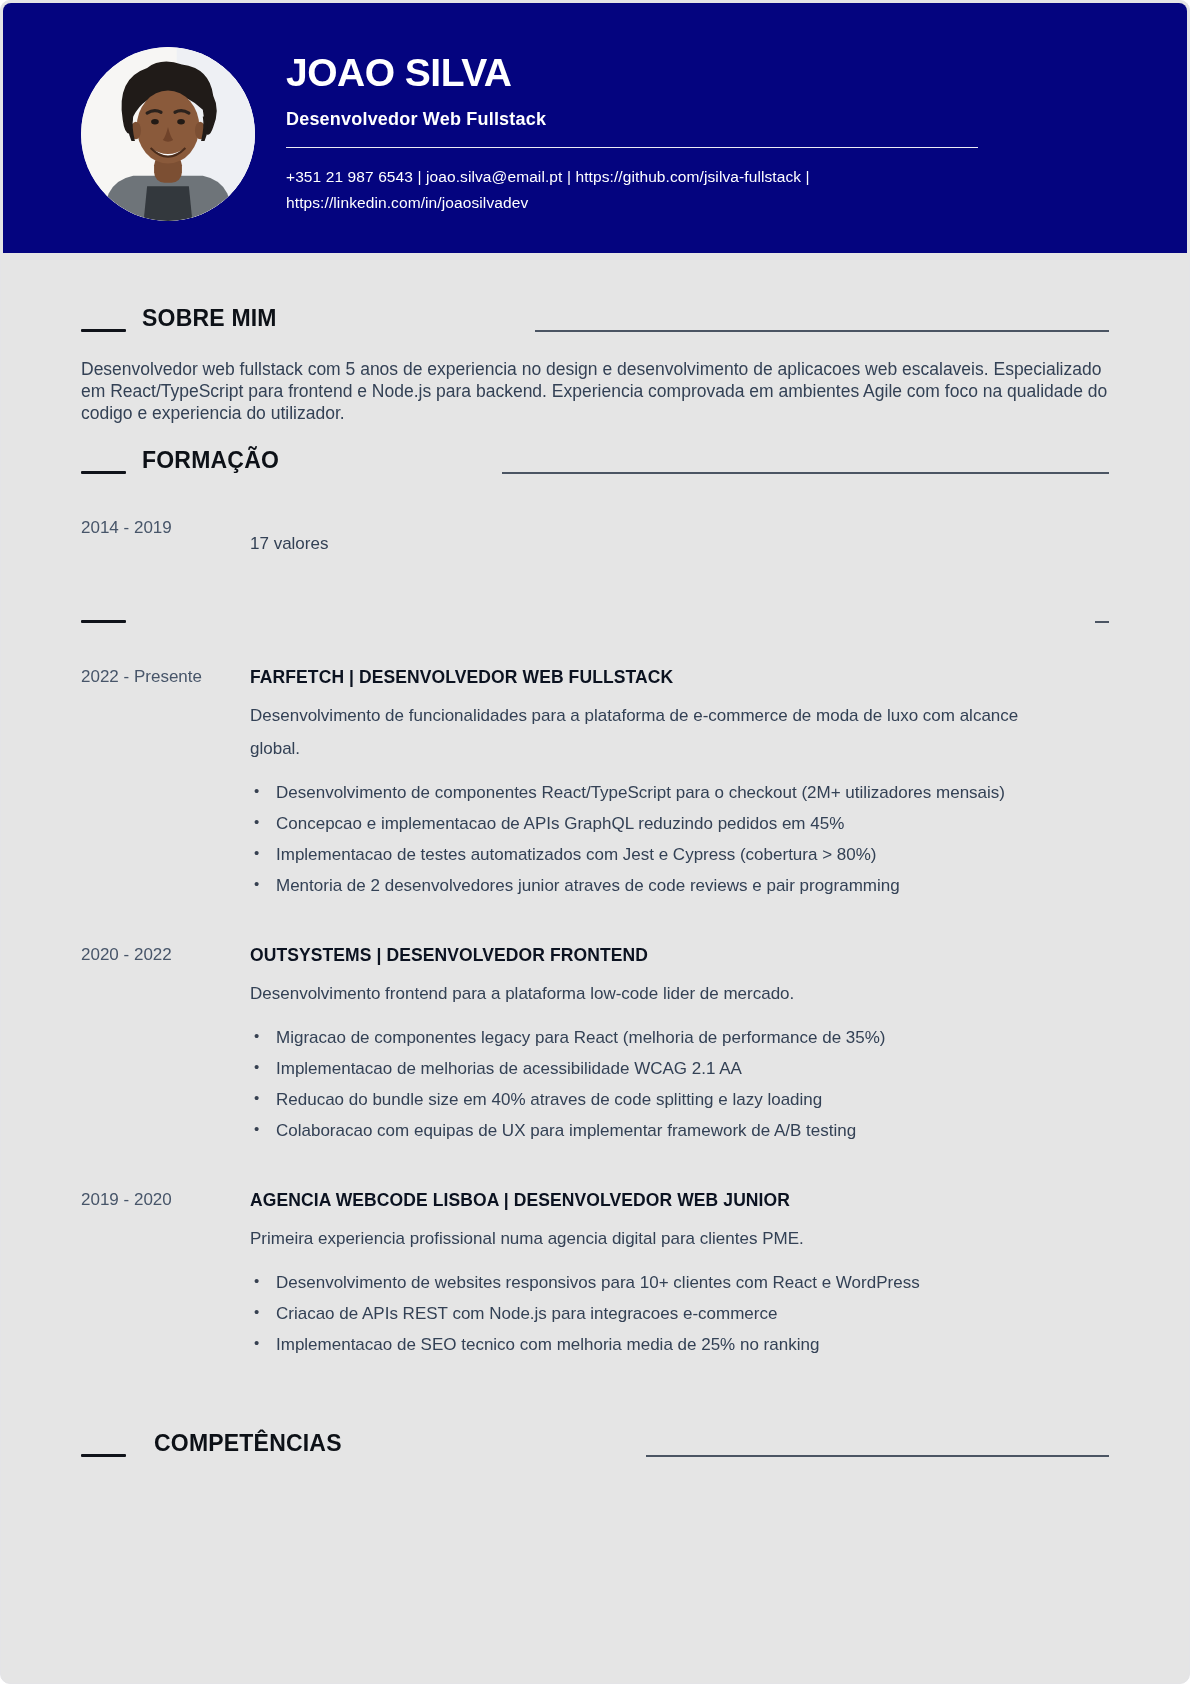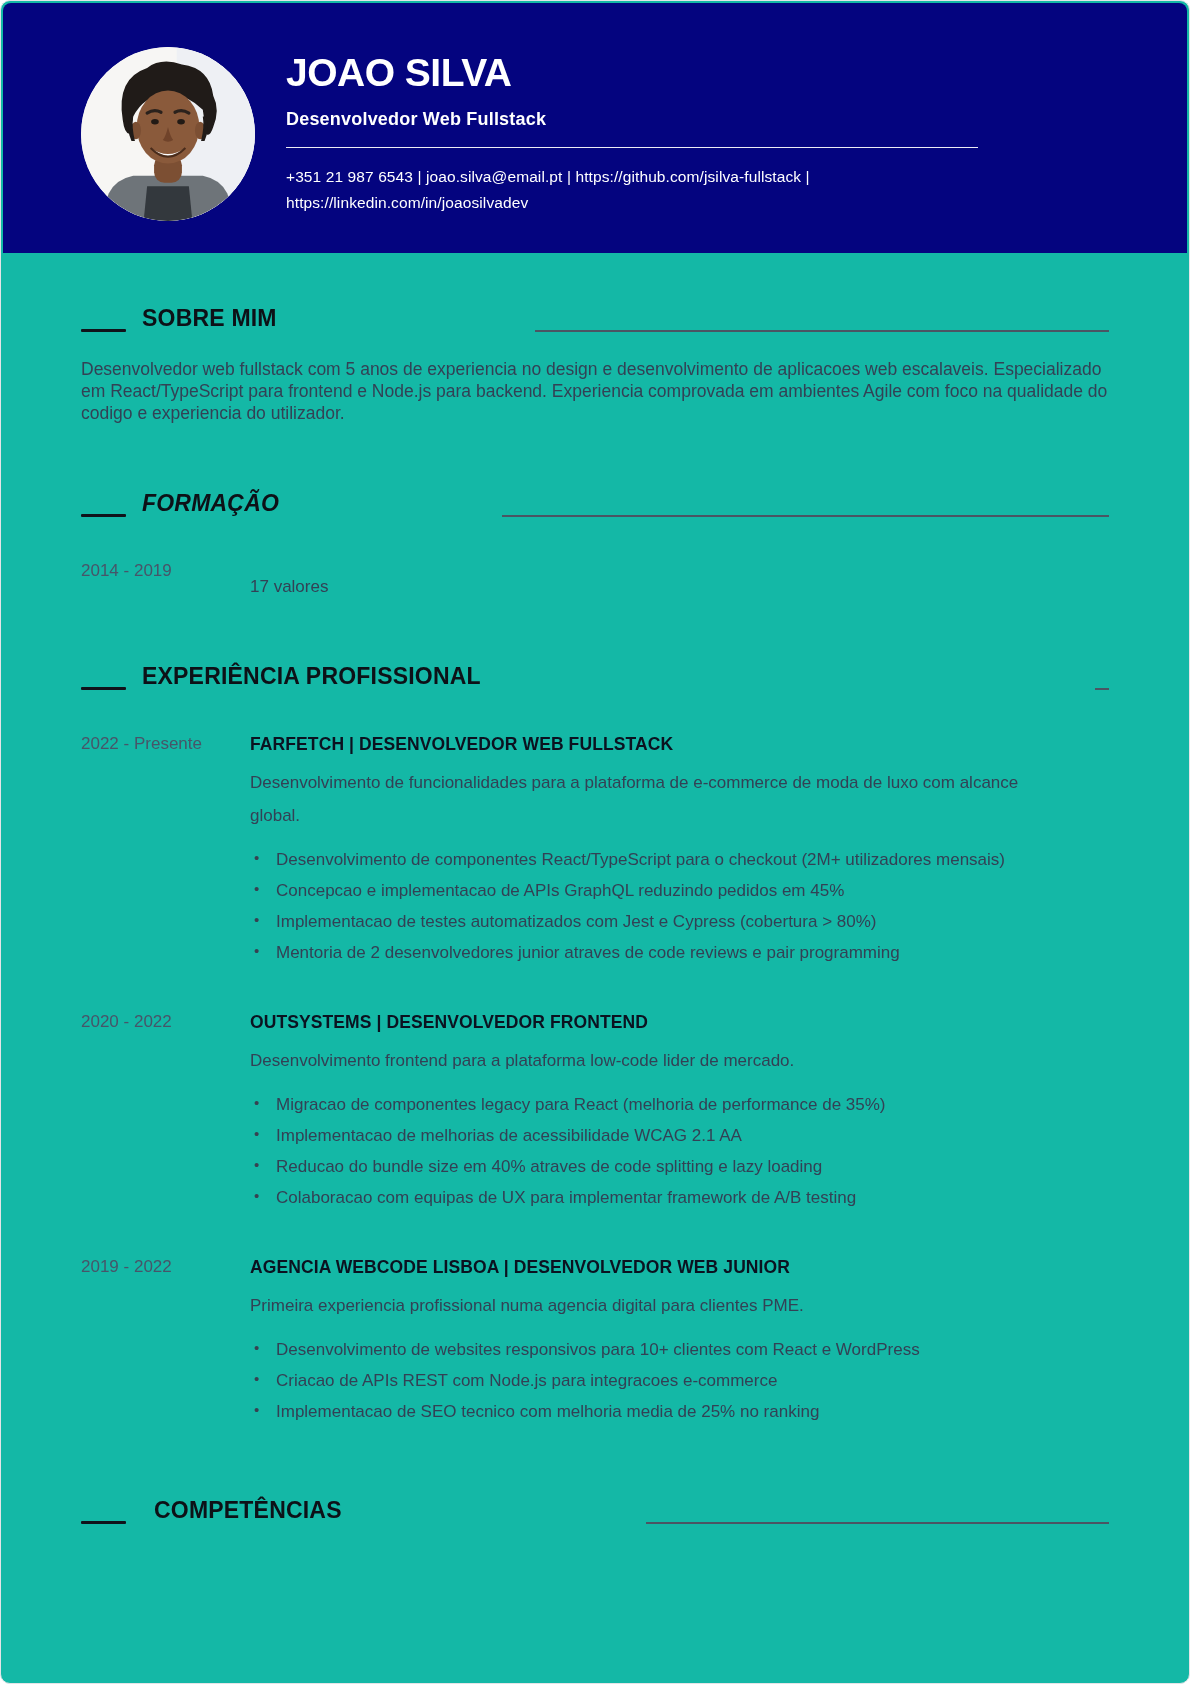--- a/index.html
+++ b/index.html
@@ -5,21 +5,21 @@
   * { margin: 0; padding: 0; box-sizing: border-box; }
   html, body { background: #ffffff; }
   body {
     font-family: "Liberation Sans", "DejaVu Sans", sans-serif;
     width: 1190px;
   }
   .page {
     position: relative;
     width: 1190px;
     height: 1684px;
-    background: #14b8a6;
+    background: #e5e5e5;
     border: 1px solid #e4e4e7;
     border-radius: 10px;
     overflow: hidden;
   }
   
   .banner {
     position: relative;
     margin: 2px 2px 0 2px;
     height: 250px;
     background: #04047f;
@@ -101,21 +101,21 @@
   .rule-skills    { width: 463px; }
 
   .head-about      { margin-top: 52px; }
   .about-body {
     margin-top: 26px;
     font-size: 17.5px;
     line-height: 22px;
     color: #334155;
     max-width: 1030px;
   }
-  .head-education  { margin-top: 66px; font-style: italic; }
+  .head-education  { margin-top: 23px; }
   .head-experience { margin-top: 66px; }
   .head-skills     { margin-top: 70px; gap: 12px; }
 
   .entry {
     display: grid;
     grid-template-columns: 169px 1fr;
     column-gap: 0;
     margin-top: 40px;
   }
   .entry-dates {
@@ -232,21 +232,20 @@
     </div>
     <div class="entry">
       <div class="entry-dates">2014 - 2019</div>
       <div class="entry-main">
         <div class="entry-note">17 valores</div>
       </div>
     </div>
 
     <div class="section-head head-experience">
       <div class="section-dash"></div>
-      <div class="section-title">EXPERIÊNCIA PROFISSIONAL</div>
       <div class="section-rule rule-experience"></div>
     </div>
 
     <div class="entry">
       <div class="entry-dates">2022 - Presente</div>
       <div class="entry-main">
         <div class="entry-title">FARFETCH | DESENVOLVEDOR WEB FULLSTACK</div>
         <div class="entry-summary">Desenvolvimento de funcionalidades para a plataforma de e-commerce de moda de luxo com alcance global.</div>
         <ul class="bullets">
           <li>Desenvolvimento de componentes React/TypeScript para o checkout (2M+ utilizadores mensais)</li>
@@ -265,21 +264,21 @@
         <ul class="bullets">
           <li>Migracao de componentes legacy para React (melhoria de performance de 35%)</li>
           <li>Implementacao de melhorias de acessibilidade WCAG 2.1 AA</li>
           <li>Reducao do bundle size em 40% atraves de code splitting e lazy loading</li>
           <li>Colaboracao com equipas de UX para implementar framework de A/B testing</li>
         </ul>
       </div>
     </div>
 
     <div class="entry">
-      <div class="entry-dates">2019 - 2022</div>
+      <div class="entry-dates">2019 - 2020</div>
       <div class="entry-main">
         <div class="entry-title">AGENCIA WEBCODE LISBOA | DESENVOLVEDOR WEB JUNIOR</div>
         <div class="entry-summary">Primeira experiencia profissional numa agencia digital para clientes PME.</div>
         <ul class="bullets">
           <li>Desenvolvimento de websites responsivos para 10+ clientes com React e WordPress</li>
           <li>Criacao de APIs REST com Node.js para integracoes e-commerce</li>
           <li>Implementacao de SEO tecnico com melhoria media de 25% no ranking</li>
         </ul>
       </div>
     </div>

